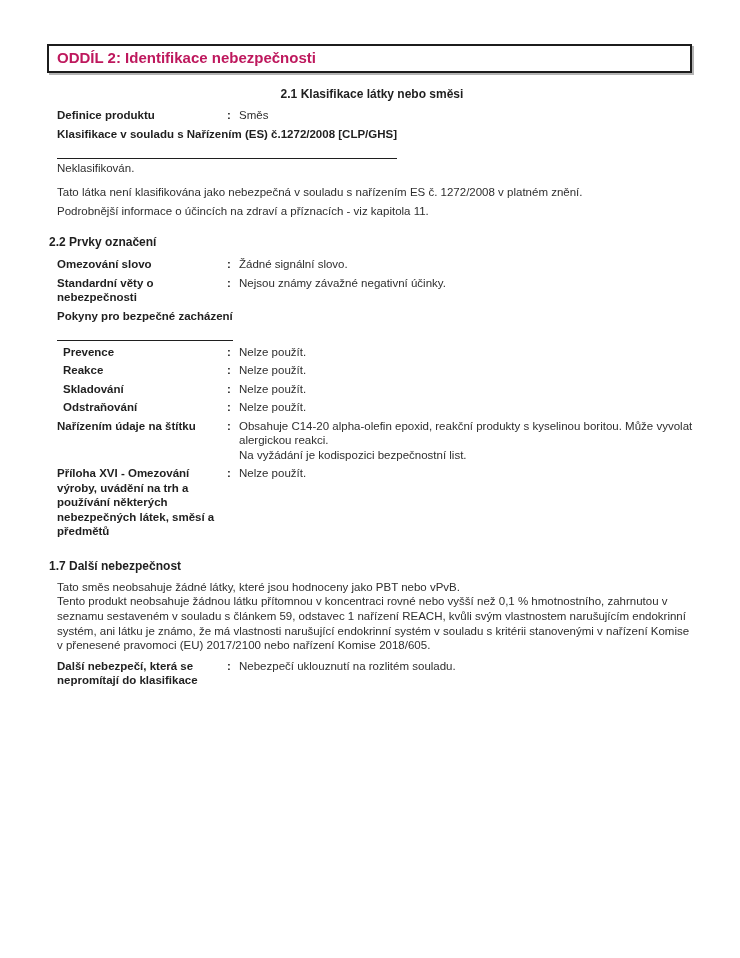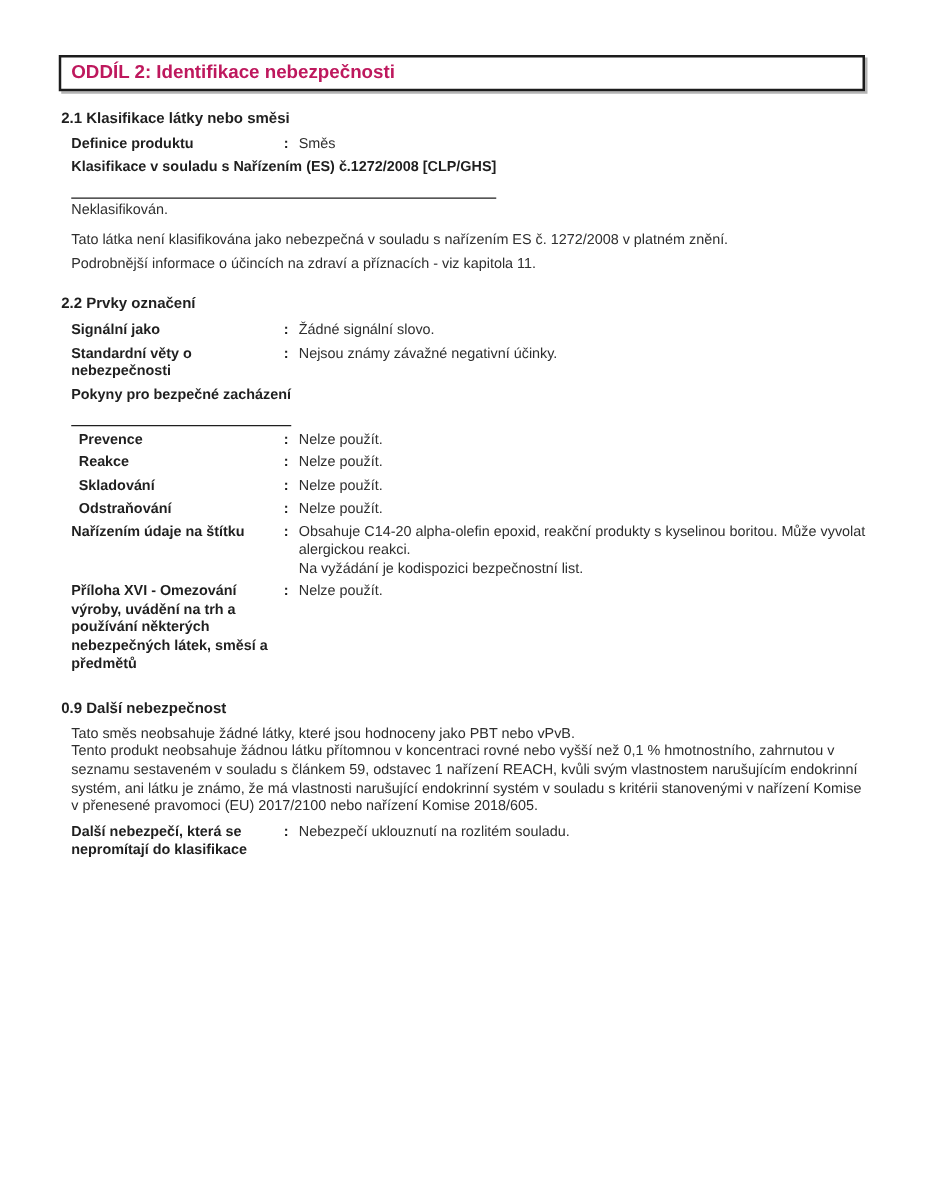--- a/index.html
+++ b/index.html
@@ -27,21 +27,21 @@
     background: #ffffff;
   }
   .content { padding: 0 45px 0 49px; }
   .sec-heading {
     font-weight: bold;
     font-size: 12px;
     line-height: 15px;
     color: #1f1f1f;
     margin: 0;
   }
-  .sec-heading.s21 { margin-top: 14px; }
+  .sec-heading.s21 { margin-top: 14px; text-align: center; }
   .sec-heading.s22 { margin-top: 17px; }
   .sec-heading.s23 { margin-top: 20px; }
   .subheading {
     font-weight: bold;
     font-size: 11.5px;
     line-height: 15px;
     color: #1f1f1f;
     padding-left: 8px;
     margin-top: 4px;
   }
@@ -113,21 +113,21 @@
     </div>
 
     <div class="para mt2">Neklasifikován.</div>
 
     <div class="para gap-top">Tato látka není klasifikována jako nebezpečná v souladu s nařízením ES č. 1272/2008 v platném znění.</div>
     <div class="para">Podrobnější informace o účincích na zdraví a příznacích - viz kapitola 11.</div>
 
     <div class="sec-heading s22">2.2 Prvky označení</div>
 
     <div class="row mt7">
-      <span class="lbl">Signální jako</span>
+      <span class="lbl">Omezování slovo</span>
       <span class="colon">:</span>
       <span class="val">Žádné signální slovo.</span>
     </div>
 
     <div class="row">
       <span class="lbl">Standardní věty o nebezpečnosti</span>
       <span class="colon">:</span>
       <span class="val">Nejsou známy závažné negativní účinky.</span>
     </div>
 
@@ -165,21 +165,21 @@
       <span class="val">Obsahuje C14-20 alpha-olefin epoxid, reakční produkty s kyselinou boritou. Může vyvolat alergickou reakci.
 Na vyžádání je kodispozici bezpečnostní list.</span>
     </div>
 
     <div class="row">
       <span class="lbl">Příloha XVI - Omezování výroby, uvádění na trh a používání některých nebezpečných látek, směsí a předmětů</span>
       <span class="colon">:</span>
       <span class="val">Nelze použít.</span>
     </div>
 
-    <div class="sec-heading s23">0.9 Další nebezpečnost</div>
+    <div class="sec-heading s23">1.7 Další nebezpečnost</div>
 
     <div class="para mt6">Tato směs neobsahuje žádné látky, které jsou hodnoceny jako PBT nebo vPvB.</div>
     <div class="para" style="margin-top:0;">Tento produkt neobsahuje žádnou látku přítomnou v koncentraci rovné nebo vyšší než 0,1 % hmotnostního, zahrnutou v seznamu sestaveném v souladu s článkem 59, odstavec 1 nařízení REACH, kvůli svým vlastnostem narušujícím endokrinní systém, ani látku je známo, že má vlastnosti narušující endokrinní systém v souladu s kritérii stanovenými v nařízení Komise v přenesené pravomoci (EU) 2017/2100 nebo nařízení Komise 2018/605.</div>
 
     <div class="row mt6">
       <span class="lbl">Další nebezpečí, která se nepromítají do klasifikace</span>
       <span class="colon">:</span>
       <span class="val">Nebezpečí uklouznutí na rozlitém souladu.</span>
     </div>
 

